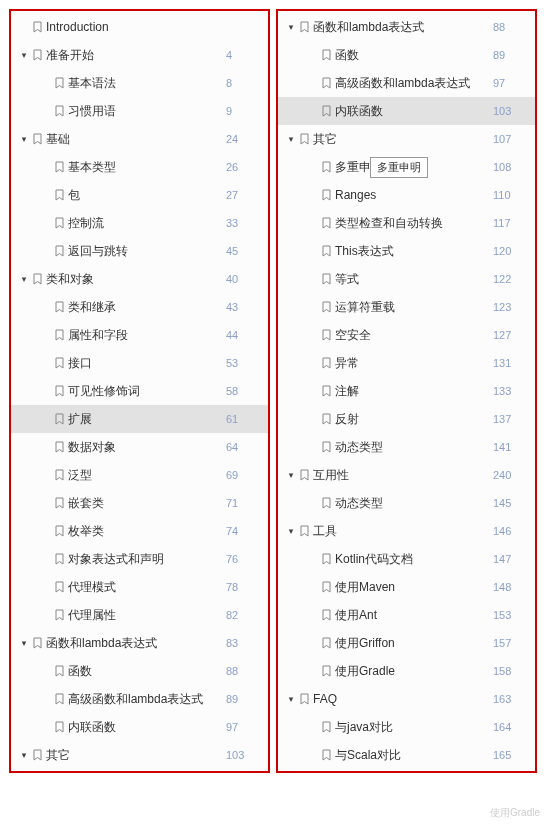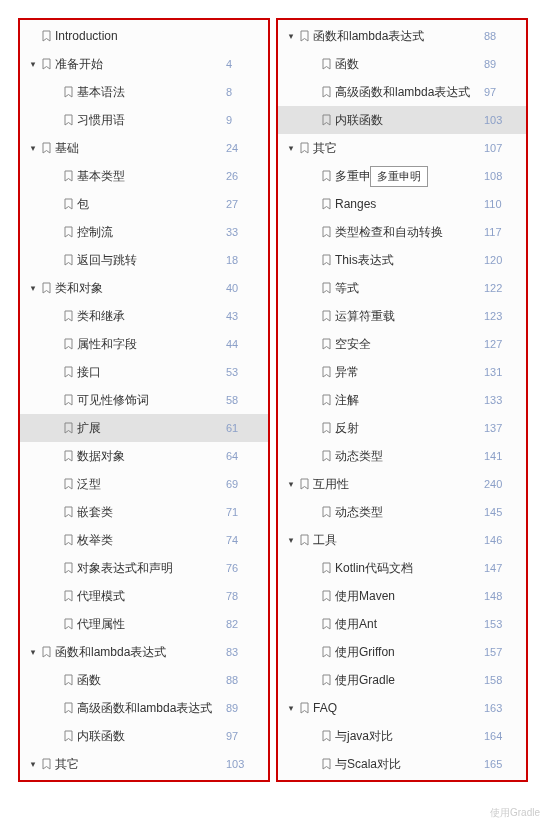--- a/index.html
+++ b/index.html
@@ -1,16 +1,16 @@
 <!DOCTYPE html>
 <html><head>
 <meta charset="utf-8">
 <style>
 body{margin:0;font-family:Arial,"Microsoft YaHei",sans-serif;font-size:12px;background:#fff;color:#333;width:546px}
-.container{display:flex;gap:6px;padding:18px}
+.container{display:flex;gap:6px;padding:9px}
 .col{flex:1;border:2px solid #c00;background:#fcfcfc;padding:2px 0}
 .row{display:flex;align-items:center;height:28px;position:relative}
 .row.highlight{background:#e2e2e2}
 .row .label{flex:1;display:flex;align-items:center;gap:4px;overflow:hidden;white-space:nowrap}
 .row .num{color:#8ca0c8;font-size:11px;padding-right:14px;min-width:28px;text-align:left}
 .caret{width:10px;text-align:center;font-size:9px;color:#444}
 .caret.empty{visibility:hidden}
 .ribbon{display:inline-block}
 .ribbon svg{display:block}
 .txt{color:#333}
@@ -121,21 +121,21 @@
       <div class="row">
         <span class="label" style="padding-left:30px">
           <span class="caret empty">▾</span>
           <span class="ribbon">
             <svg width="9" height="12" viewBox="0 0 9 12">
               <path d="M1 1 h7 v10 l-3.5 -2.5 L1 11 z" fill="none" stroke="#888" stroke-width="1"></path>
             </svg>
           </span>
           <span class="txt">返回与跳转</span>
         </span>
-        <span class="num">18</span>
+        <span class="num">45</span>
       </div>
       <div class="row">
         <span class="label" style="padding-left:8px">
           <span class="caret">▾</span>
           <span class="ribbon">
             <svg width="9" height="12" viewBox="0 0 9 12">
               <path d="M1 1 h7 v10 l-3.5 -2.5 L1 11 z" fill="none" stroke="#888" stroke-width="1"></path>
             </svg>
           </span>
           <span class="txt">类和对象</span>

